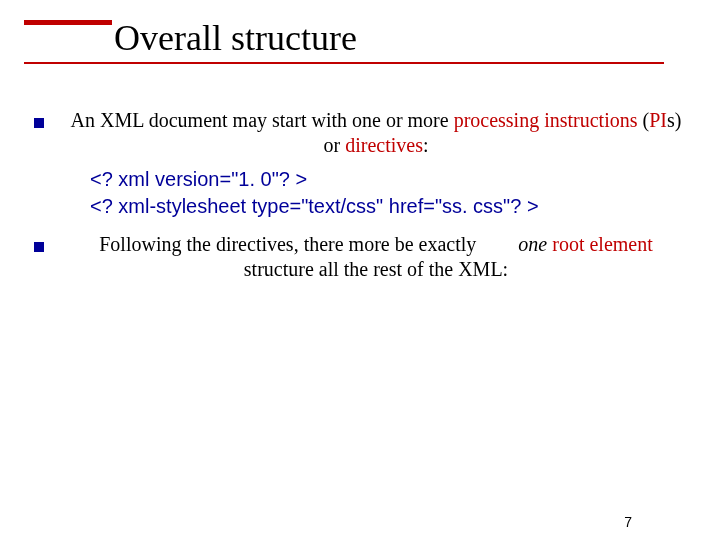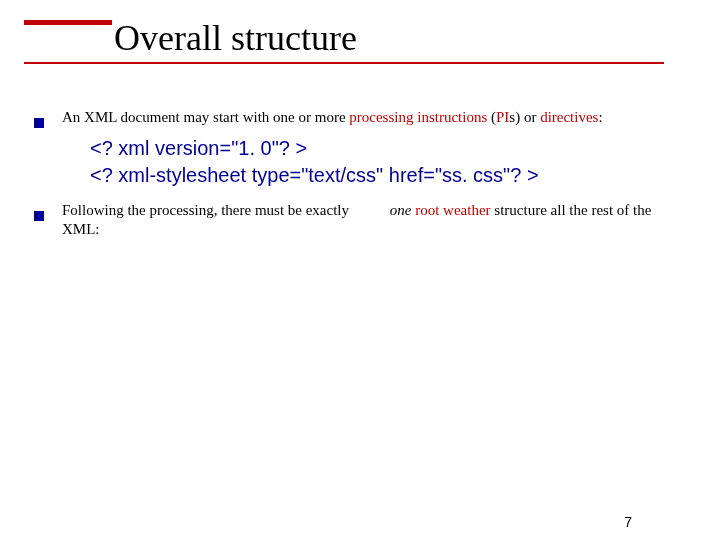--- a/index.html
+++ b/index.html
@@ -5,21 +5,21 @@
   * { margin: 0; padding: 0; box-sizing: border-box; }
   html, body { width: 720px; height: 540px; background: #fff; font-family: "Times New Roman", Times, serif; color: #000; overflow: hidden; }
   .slide { position: relative; width: 648px; height: 540px; padding-left: 8px; }
   .title-wrap { position: absolute; left: 24px; top: 20px; }
   .title-bar { width: 88px; height: 5px; background: #c00000; margin-bottom: 1px; }
   .title { font-size: 36px; font-weight: 400; color: #000; line-height: 1.05; padding-left: 90px; margin-top: -6px; }
   .title-underline { width: 640px; height: 2px; background: #c00000; margin-top: 4px; }
   .body { position: absolute; left: 30px; top: 108px; width: 660px; }
   .point { position: relative; padding-left: 32px; margin-bottom: 8px; }
   .bullet { position: absolute; left: 4px; top: 10px; width: 10px; height: 10px; background: #000099; }
-  .ptext { font-size: 15px; line-height: 1.25; }
+  .ptext { font-size: 20px; line-height: 1.25; text-align: center; }
   .red { color: #c00000; }
   .ital { font-style: italic; margin-left: 37px; }
   .codeblock { margin-left: 60px; margin-top: 4px; margin-bottom: 12px; }
   .codeline { font-family: Verdana, Geneva, sans-serif; font-size: 20px; color: #000099; line-height: 1.35; }
   .pagenum { position: absolute; right: 16px; bottom: 10px; font-size: 14px; color: #000; font-family: Arial, sans-serif; }
 </style>
 </head>
 <body>
 <div class="slide">
 
@@ -39,21 +39,21 @@
     </div>
 
     <div class="codeblock">
       <div class="codeline">&lt;? xml version="1. 0"? &gt;</div>
       <div class="codeline">&lt;? xml-stylesheet type="text/css" href="ss. css"? &gt;</div>
     </div>
 
     <div class="point">
       <div class="bullet"></div>
       <div class="ptext">
-        <span>Following the processing, there must be exactly </span><span class="ital">one</span><span> </span><span class="red">root weather</span><span> structure all the rest of the XML:</span>
+        <span>Following the directives, there more be exactly </span><span class="ital">one</span><span> </span><span class="red">root element</span><span> structure all the rest of the XML:</span>
       </div>
     </div>
 
 
   </div>
 
   <div class="pagenum">7</div>
 
 </div>
 

